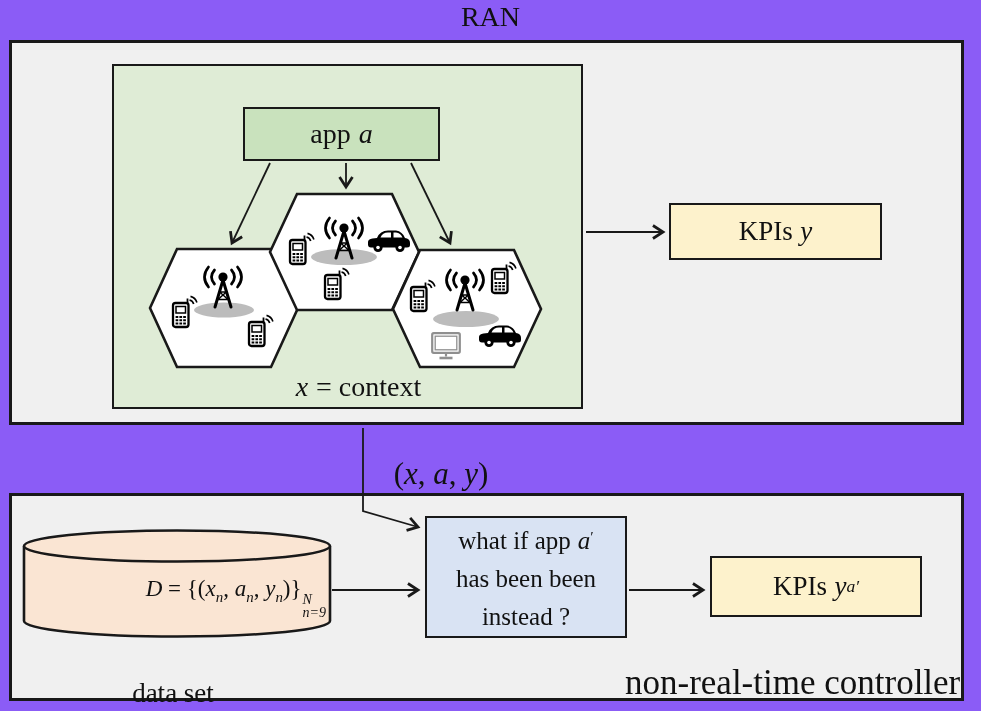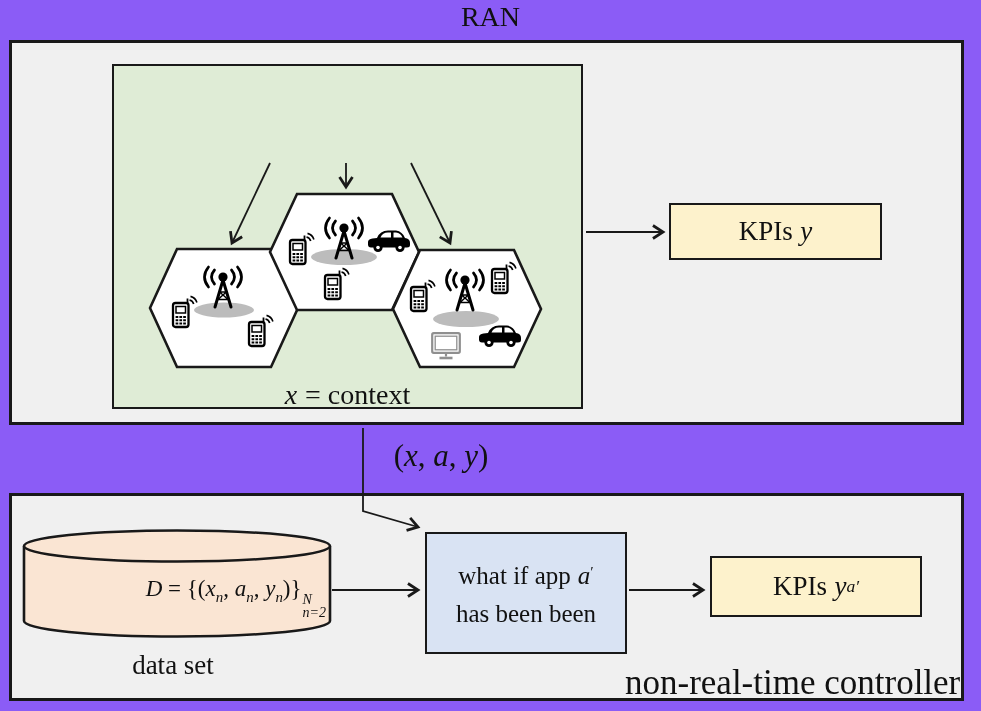--- a/index.html
+++ b/index.html
@@ -8,45 +8,49 @@
   .rect{position:absolute;box-sizing:border-box;}
   .lbl{position:absolute;text-align:center;white-space:nowrap;}
   .flexc{display:flex;align-items:center;justify-content:center;}
   .v{font-style:italic;}
   .mv{margin-left:0.28em;}
   #ran-title{left:0;top:1px;width:981px;font-size:28px;}
   #ran-box{left:9px;top:40px;width:955px;height:385px;background:#f0f0f0;border:3px solid #191919;}
   #green-box{left:112px;top:64px;width:471px;height:345px;background:#dfecd6;border:2.5px solid #191919;}
   #rtc-label{left:112px;top:69px;width:471px;font-size:27px;}
   #app-box{left:243px;top:107px;width:197px;height:54px;background:#c9e2bd;border:2.5px solid #191919;font-size:28px;}
-  #context-label{left:112px;top:379px;width:471px;font-size:28px;}
+  #context-label{left:112px;top:371px;width:471px;font-size:28px;padding-left:11px;}
   #kpi-y-box{left:669px;top:203px;width:213px;height:57px;background:#fdf2cc;border:2.5px solid #191919;font-size:27px;}
-  #tuple-label{left:336px;top:438px;width:210px;font-size:31px;}
+  #tuple-label{left:336px;top:456px;width:210px;font-size:31px;}
   #bottom-box{left:9px;top:493px;width:955px;height:208px;background:#f0f0f0;border:3px solid #191919;}
-  #whatif-box{left:425px;top:532px;width:202px;height:122px;background:#d9e3f3;border:2.5px solid #191919;
+  #whatif-box{left:425px;top:516px;width:202px;height:122px;background:#d9e3f3;border:2.5px solid #191919;
               font-size:25px;flex-direction:column;line-height:38px;text-align:center;}
   #kpi-ya-box{left:710px;top:556px;width:212px;height:61px;background:#fdf2cc;border:2.5px solid #191919;font-size:27px;}
   #formula{left:28px;top:576px;width:298px;font-size:23px;text-align:right;}
-  #dataset-caption{left:98px;top:650px;width:150px;font-size:27px;}
+  #dataset-caption{left:98px;top:678px;width:150px;font-size:27px;}
   #nrtc-label{left:625px;top:663px;width:330px;font-size:35px;}
   #overlay{position:absolute;left:0;top:0;pointer-events:none;}
   sub.fsub{font-size:0.65em;font-style:italic;}
   sup.pr{font-size:0.62em;font-style:normal;vertical-align:0.45em;}
   .stk{display:inline-flex;flex-direction:column;align-items:flex-start;font-size:14px;line-height:13px;
        font-style:italic;vertical-align:-8px;margin-left:1px;}
 </style>
 </head>
 <body>
 
 <div class="canvas">
 
   <div class="lbl" id="ran-title">RAN</div>
   <div class="rect" id="ran-box"></div>
   <div class="rect" id="green-box"></div>
 
+  <div class="rect flexc" id="app-box">
+    <span>app</span>
+      <i class="v mv">a</i>
+  </div>
 
   <div class="rect flexc" id="kpi-y-box">
     <span>KPIs</span>
       <i class="v mv">y</i>
   </div>
 
   <div class="lbl" id="context-label">
     <i class="v">x</i><span class="mv">= context</span>
   </div>
 
@@ -54,20 +58,21 @@
     <span>(</span><i class="v">x</i><span>, </span><i class="v">a</i><span>, </span><i class="v">y</i><span>)</span>
   </div>
 
   <div class="rect" id="bottom-box"></div>
 
   <div class="rect flexc" id="whatif-box">
     <div>
       <span>what if app</span><i class="v mv">a</i><sup class="pr">′</sup>
     </div>
     <div>has been been</div>
+    <div>instead ?</div>
   </div>
 
   <div class="rect flexc" id="kpi-ya-box">
     <span>KPIs</span>
       <i class="v mv">y</i>
       <sub class="fsub"><i>a</i><span>′</span></sub>
   </div>
 
   <div class="lbl" id="nrtc-label">non-real-time controller</div>
 
@@ -147,18 +152,18 @@
       <path d="M586,232 L663,232" marker-end="url(#arr)"></path>
       <path d="M363,428 L363,511 L418,527" marker-end="url(#arr)"></path>
       <path d="M332,590 L418,590" marker-end="url(#arr)"></path>
       <path d="M629,590 L703,590" marker-end="url(#arr)"></path>
     </g>
   </svg>
 
   <div class="lbl" id="formula">
     <i class="v">D</i><span> = </span><span>{(</span><i class="v">x</i><sub class="fsub">n</sub><span>, </span><i class="v">a</i><sub class="fsub">n</sub><span>, </span><i class="v">y</i><sub class="fsub">n</sub><span>)}</span><span class="stk">
         <span>N</span>
-        <span>n=2</span>
+        <span>n=9</span>
       </span>
   </div>
   <div class="lbl" id="dataset-caption">data set</div>
 
 </div>
 
 </body></html>

